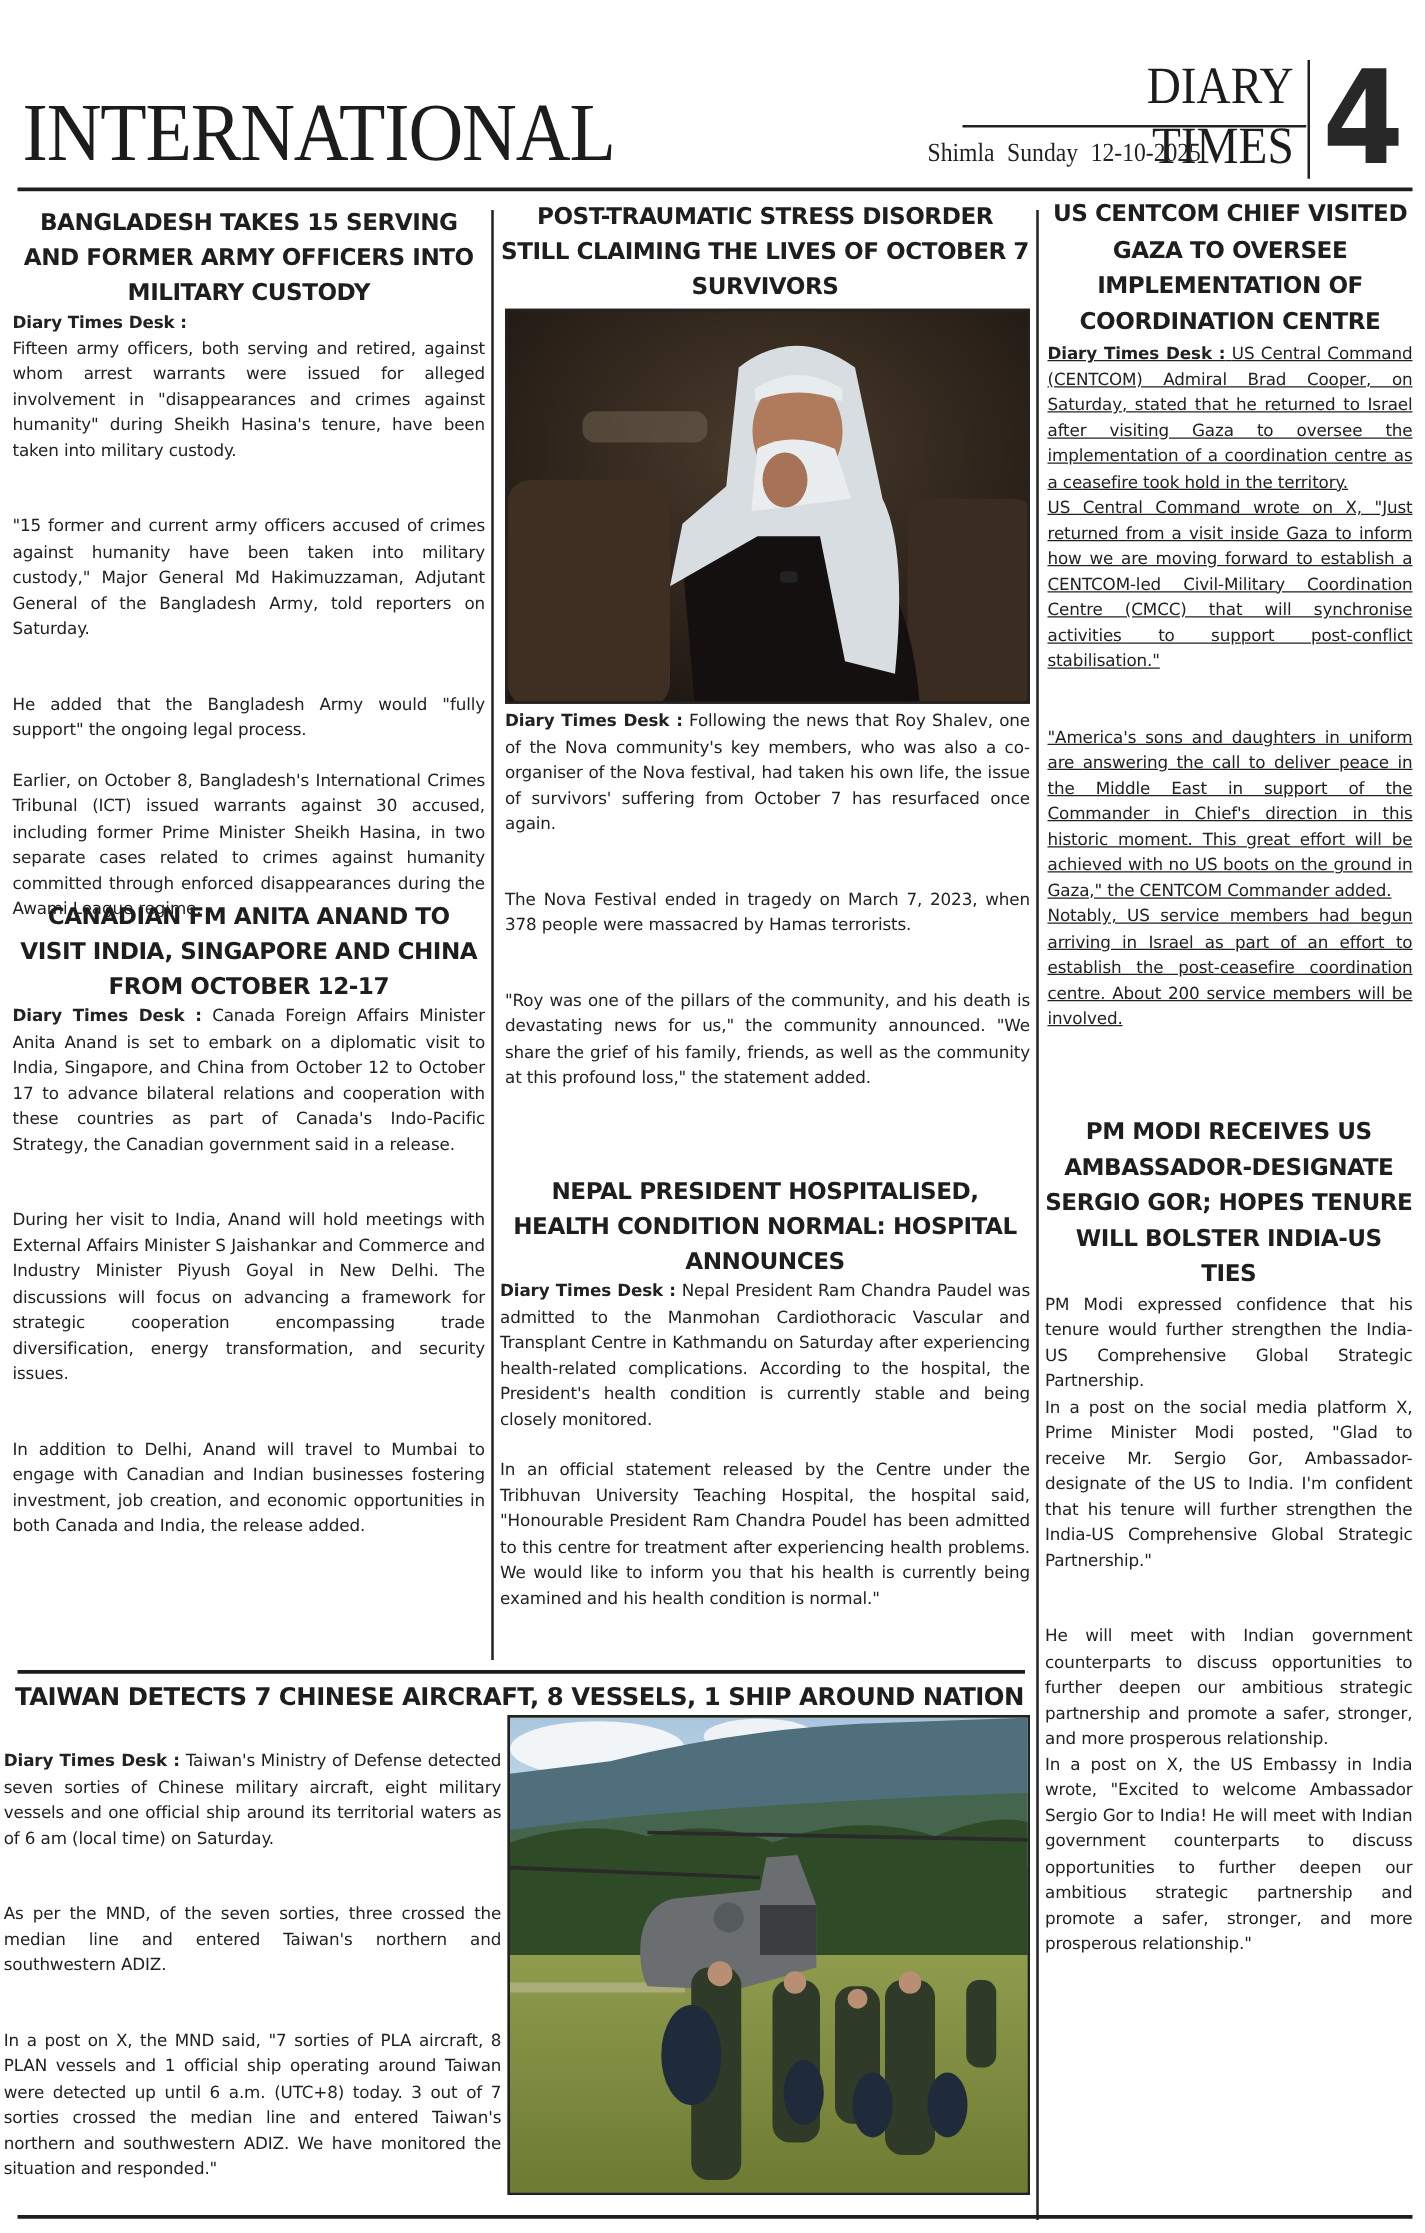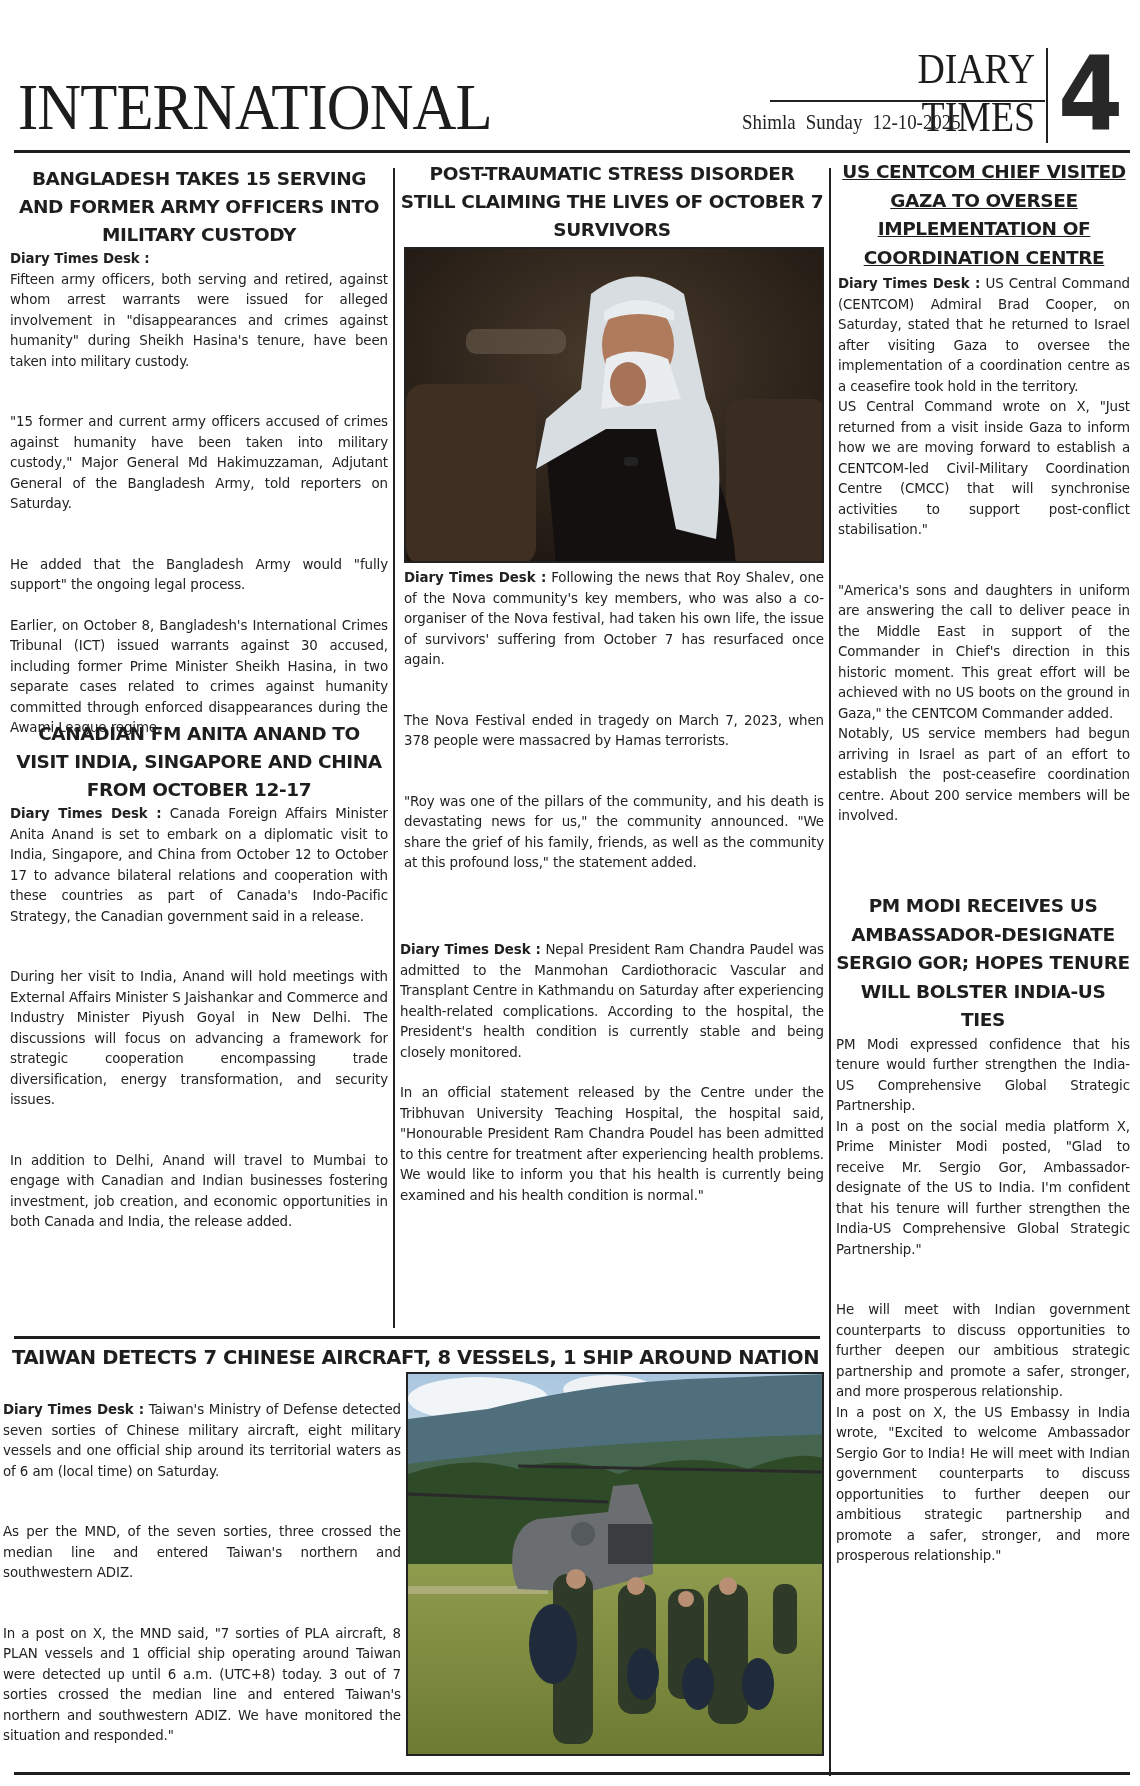--- a/index.html
+++ b/index.html
@@ -102,30 +102,31 @@
   <div class="body">
     <p><span class="desk">Diary Times Desk :</span> <span>Following the news that Roy Shalev, one of the Nova community's key members, who was also a co-organiser of the Nova festival, had taken his own life, the issue of survivors' suffering from October 7 has resurfaced once again.</span></p>
     <div class="gap2"></div>
     <p>The Nova Festival ended in tragedy on March 7, 2023, when 378 people were massacred by Hamas terrorists.</p>
     <div class="gap2"></div>
     <p>"Roy was one of the pillars of the community, and his death is devastating news for us," the community announced. "We share the grief of his family, friends, as well as the community at this profound loss," the statement added.</p>
   </div>
 </article>
 
 <article class="article" style="left:400px; top:940px; width:424px;">
+  <h2 class="headline" style="font-size:18.5px; line-height:28px; padding:0 6px;">NEPAL PRESIDENT HOSPITALISED, HEALTH CONDITION NORMAL: HOSPITAL ANNOUNCES</h2>
   <div class="body">
     <p><span class="desk">Diary Times Desk :</span> <span>Nepal President Ram Chandra Paudel was admitted to the Manmohan Cardiothoracic Vascular and Transplant Centre in Kathmandu on Saturday after experiencing health-related complications. According to the hospital, the President's health condition is currently stable and being closely monitored.</span></p>
     <div class="gap1"></div>
     <p>In an official statement released by the Centre under the Tribhuvan University Teaching Hospital, the hospital said, "Honourable President Ram Chandra Poudel has been admitted to this centre for treatment after experiencing health problems. We would like to inform you that his health is currently being examined and his health condition is normal."</p>
   </div>
 </article>
 
 <article class="article" style="left:838px; top:158px; width:292px;">
-  <h2 class="headline" style="font-size:18.5px; line-height:28.5px;text-decoration:underline;">US CENTCOM CHIEF VISITED GAZA TO OVERSEE IMPLEMENTATION OF COORDINATION CENTRE</h2>
-  <div class="body" style="margin-top:2px;">
+  <h2 class="headline" style="font-size:18.5px; line-height:28.5px;">US CENTCOM CHIEF VISITED GAZA TO OVERSEE IMPLEMENTATION OF COORDINATION CENTRE</h2>
+  <div class="body" style="margin-top:2px;text-decoration:underline;">
     <p><span class="desk">Diary Times Desk :</span> <span>US Central Command (CENTCOM) Admiral Brad Cooper, on Saturday, stated that he returned to Israel after visiting Gaza to oversee the implementation of a coordination centre as a ceasefire took hold in the territory.</span></p>
     <p>US Central Command wrote on X, "Just returned from a visit inside Gaza to inform how we are moving forward to establish a CENTCOM-led Civil-Military Coordination Centre (CMCC) that will synchronise activities to support post-conflict stabilisation."</p>
     <div class="gap2"></div>
     <p>"America's sons and daughters in uniform are answering the call to deliver peace in the Middle East in support of the Commander in Chief's direction in this historic moment. This great effort will be achieved with no US boots on the ground in Gaza," the CENTCOM Commander added.</p>
     <p>Notably, US service members had begun arriving in Israel as part of an effort to establish the post-ceasefire coordination centre. About 200 service members will be involved.</p>
   </div>
 </article>
 
 <article class="article" style="left:836px; top:892px; width:294px;">
   <h2 class="headline" style="font-size:18.5px; line-height:28.5px;">PM MODI RECEIVES US AMBASSADOR-DESIGNATE SERGIO GOR; HOPES TENURE WILL BOLSTER INDIA-US TIES</h2>

